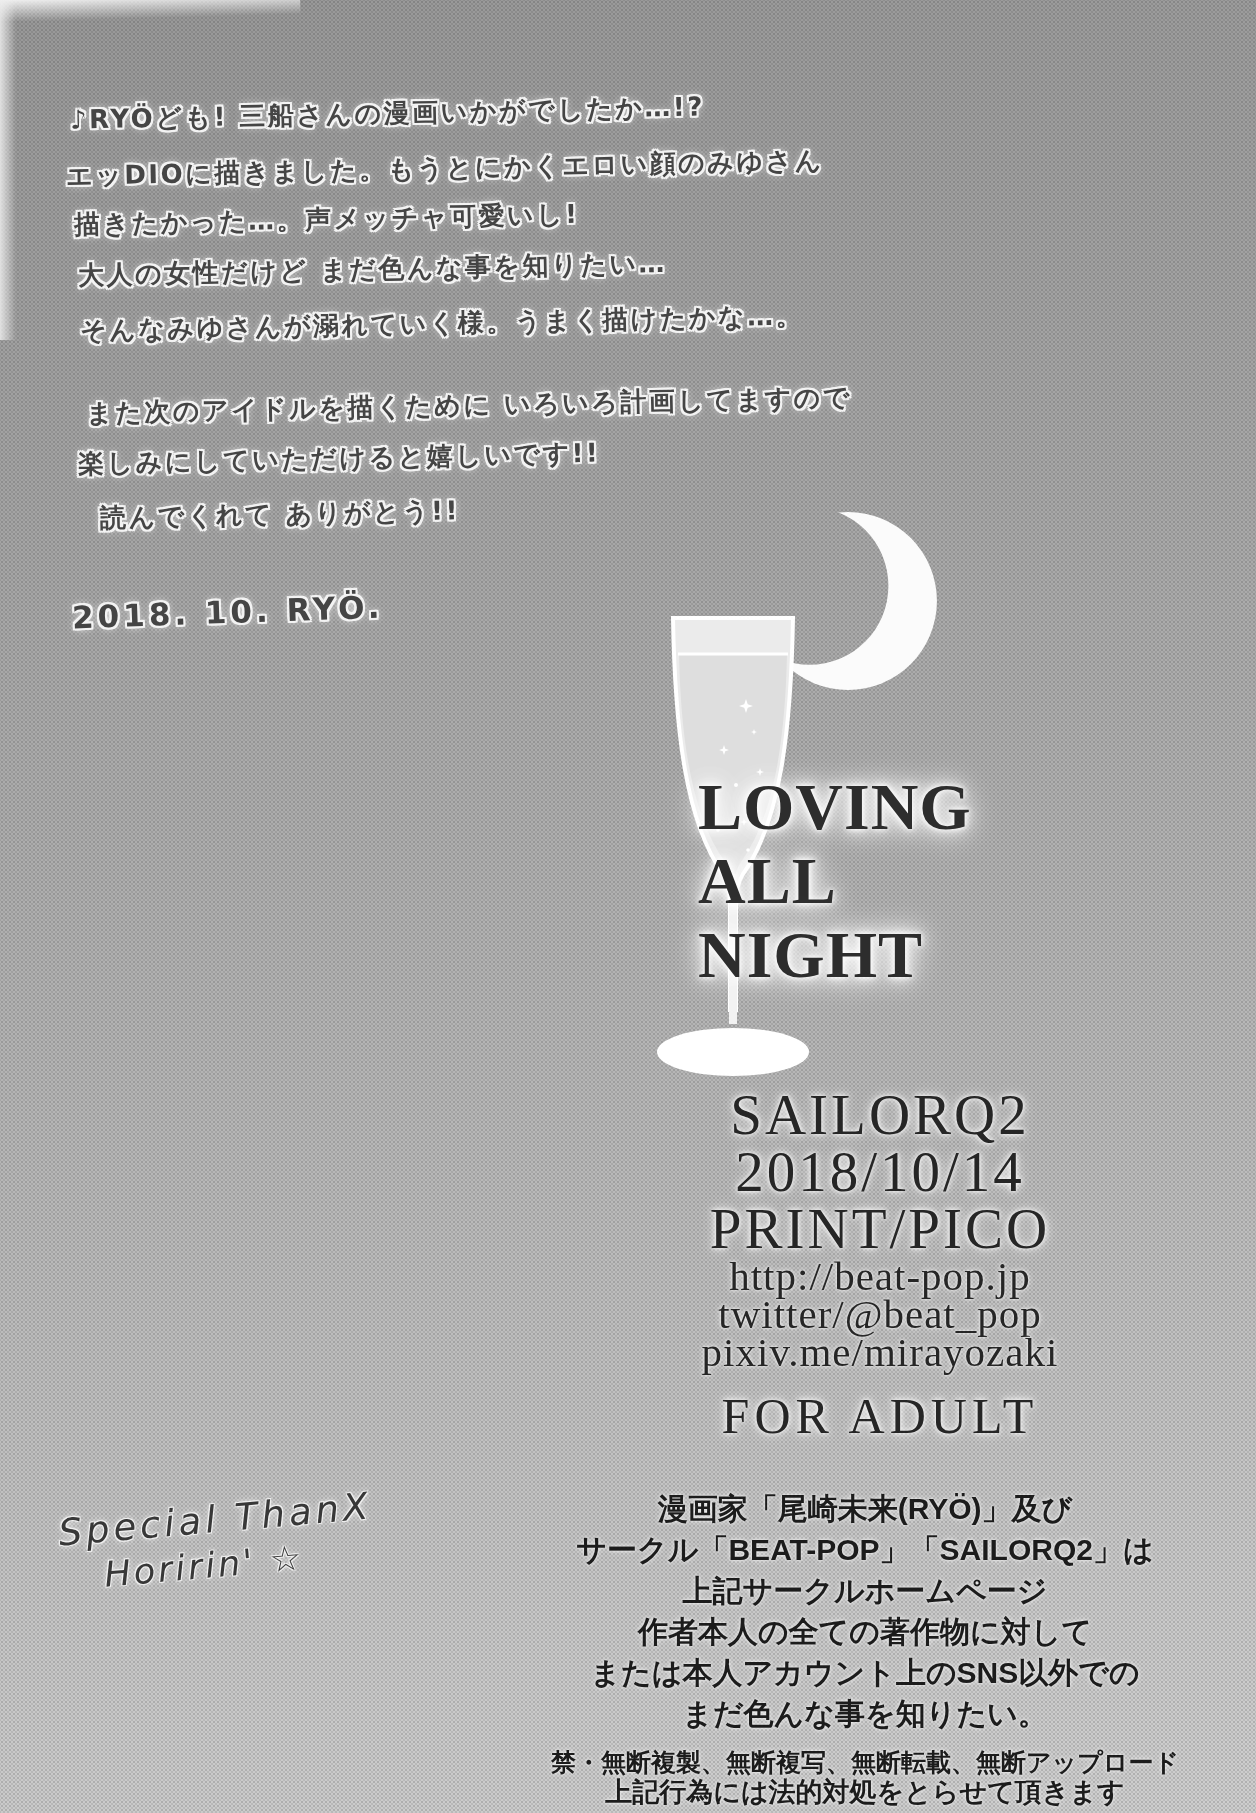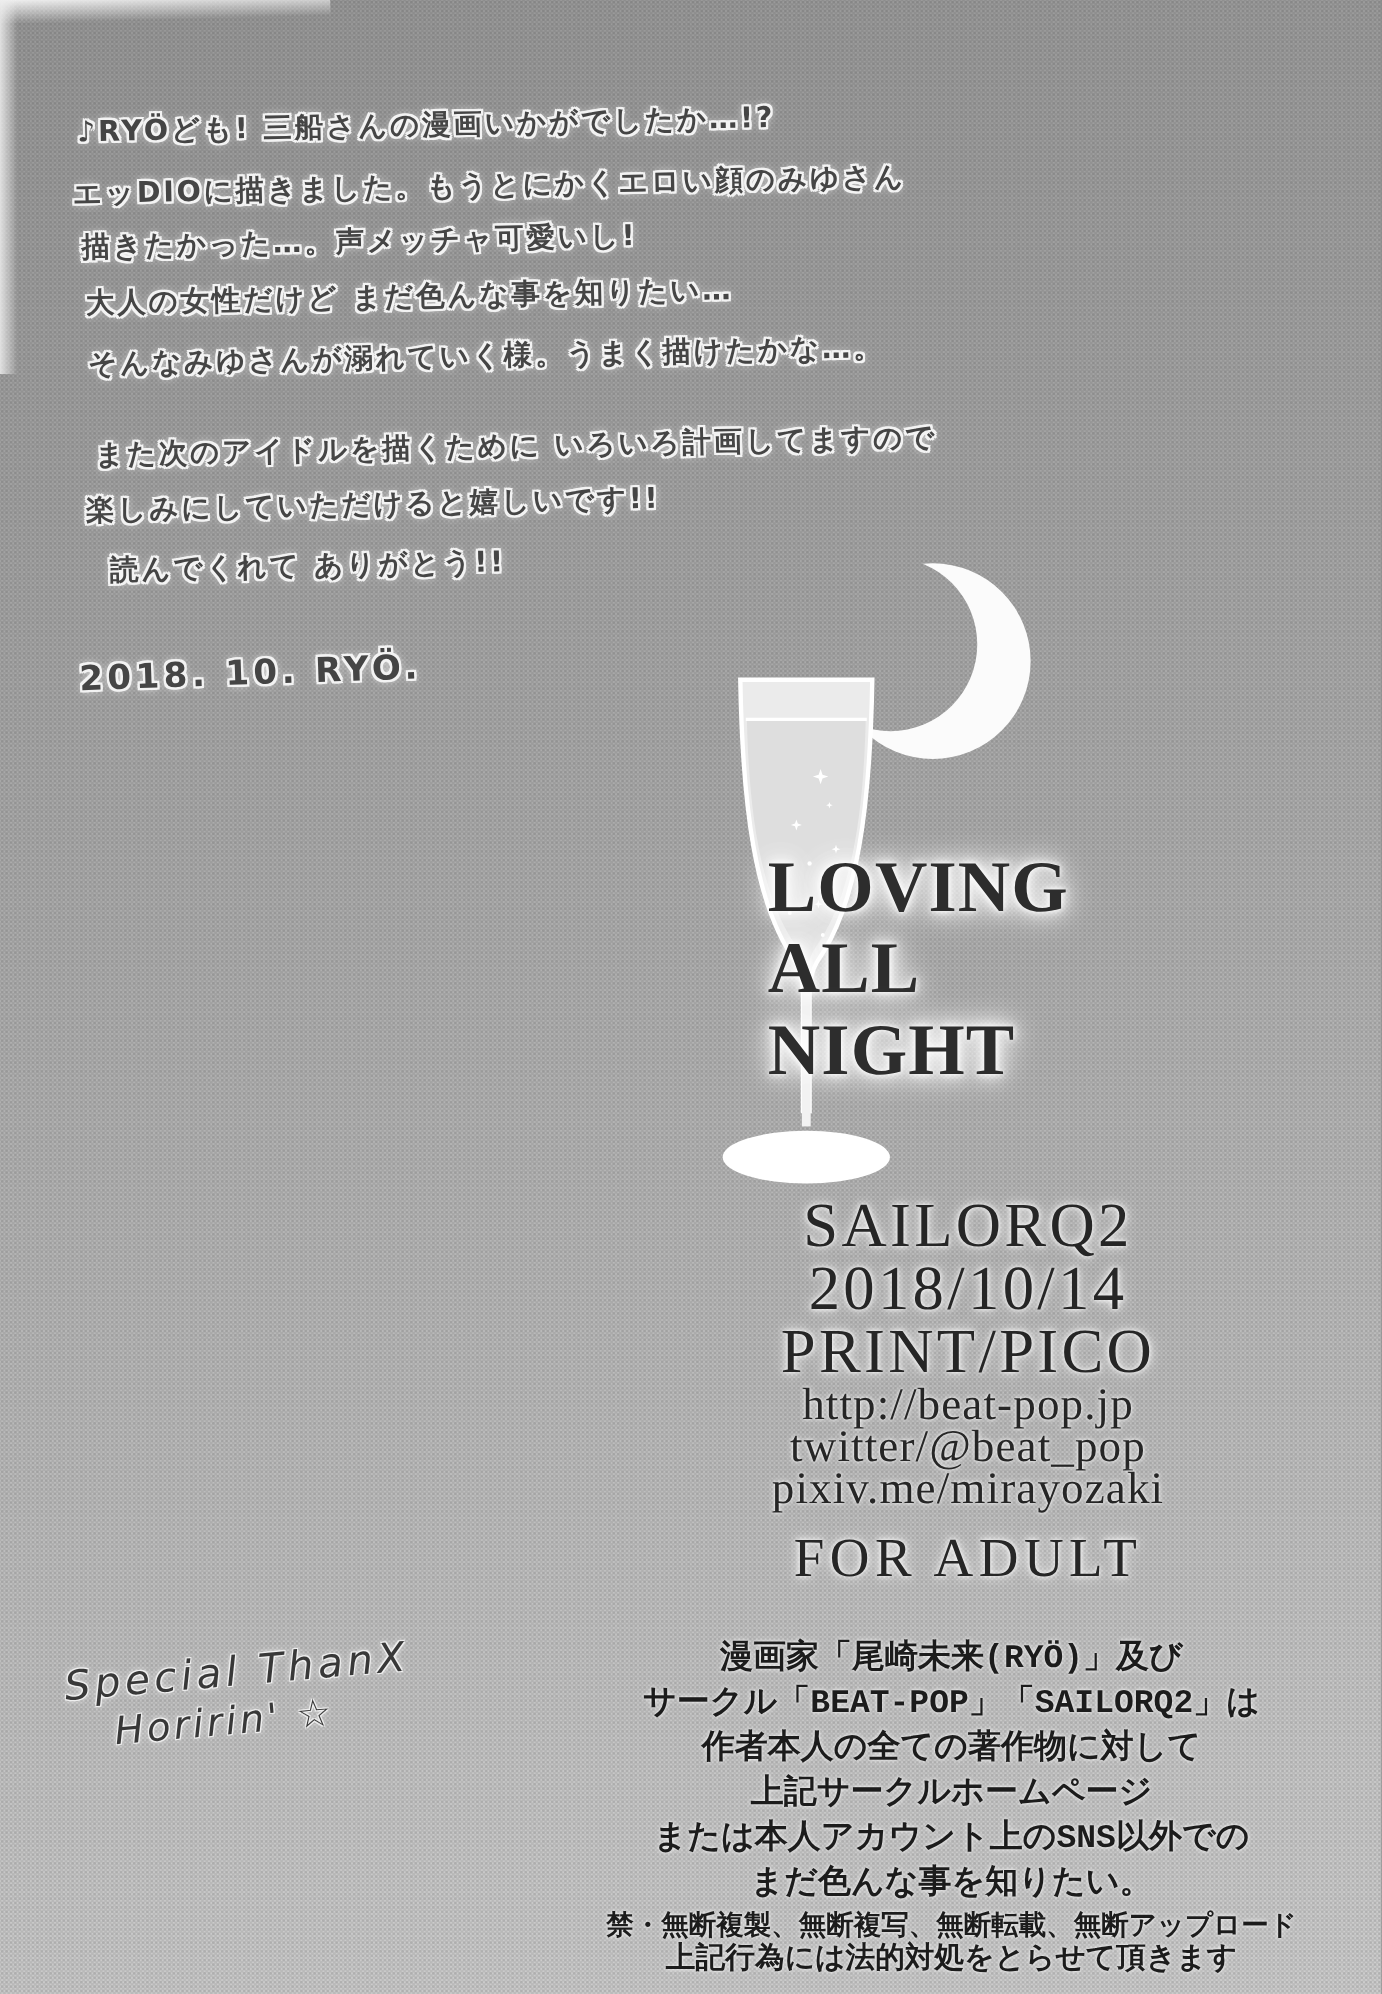--- a/index.html
+++ b/index.html
@@ -49,24 +49,24 @@
 
   
   .thanks{position:absolute;font-family:"DejaVu Sans",sans-serif;font-style:italic;
     color:#383838;white-space:nowrap;
     text-shadow:-1px -1px 0 #efefef,1px 1px 0 #efefef,-1px 1px 0 #efefef,1px -1px 0 #efefef,0 0 7px rgba(255,255,255,.9);}
   .thanks.t1{left:58px;top:1498px;font-size:37px;letter-spacing:4px;transform:rotate(-5deg);}
   .thanks.t2{left:104px;top:1546px;font-size:35px;letter-spacing:3px;transform:rotate(-5deg);}
 
   
   .legal{position:absolute;left:540px;top:1488px;width:650px;text-align:center;
-    font-family:Liberation Mono, monospace;font-weight:700;color:#1c1c1c;
+    font-family:Liberation Sans, sans-serif;font-weight:700;color:#1c1c1c;
     text-shadow:0 0 3px rgba(255,255,255,.85),0 0 6px rgba(255,255,255,.55);}
   .legal .l{font-size:30px;line-height:41px;white-space:nowrap;}
-  .legal .l7{font-size:25px;line-height:32px;margin-top:2px;white-space:nowrap;}
+  .legal .l7{font-size:25px;line-height:32px;margin-top:12px;white-space:nowrap;}
   .legal .l8{font-size:27px;line-height:28px;white-space:nowrap;}
 
   svg{position:absolute;}
 </style>
 </head>
 <body>
 
 <div class="page">
 
   <div class="tl-wedge"></div>
@@ -132,21 +132,21 @@
     <div class="small">pixiv.me/mirayozaki</div>
     <div class="rating">FOR ADULT</div>
   </div>
 
   <div class="thanks t1">Special ThanX</div>
   <div class="thanks t2"><span>Horirin'</span> <span>☆</span></div>
 
   <div class="legal">
     <div class="l">漫画家「尾崎未来(RYÖ)」及び</div>
     <div class="l">サークル「BEAT-POP」「SAILORQ2」は</div>
+    <div class="l">上記サークルホームページ</div>
     <div class="l">作者本人の全ての著作物に対して</div>
-    <div class="l">上記サークルホームページ</div>
     <div class="l">または本人アカウント上のSNS以外での</div>
     <div class="l">まだ色んな事を知りたい。</div>
     <div class="l7">禁・無断複製、無断複写、無断転載、無断アップロード</div>
     <div class="l8">上記行為には法的対処をとらせて頂きます</div>
   </div>
 
 </div>
 
 </body></html>

